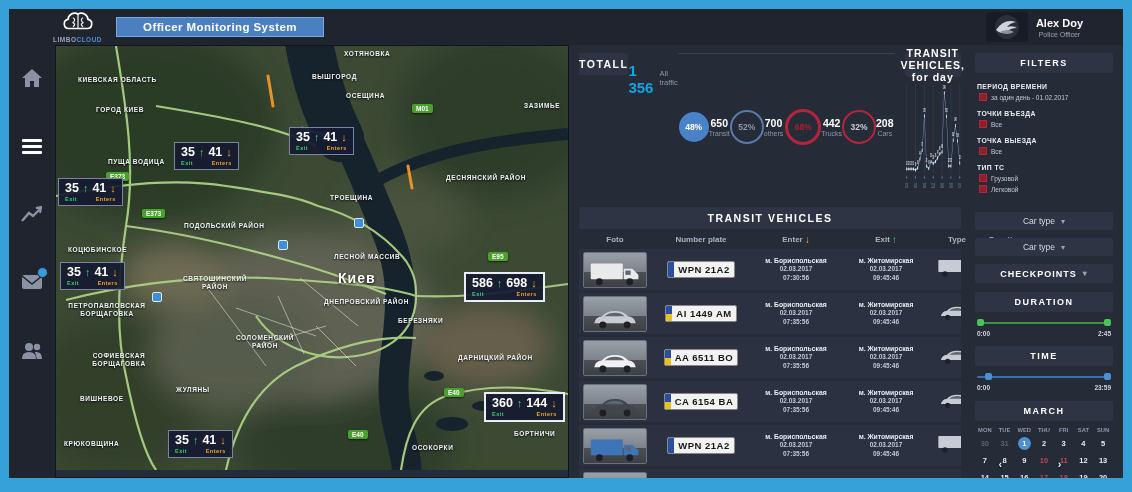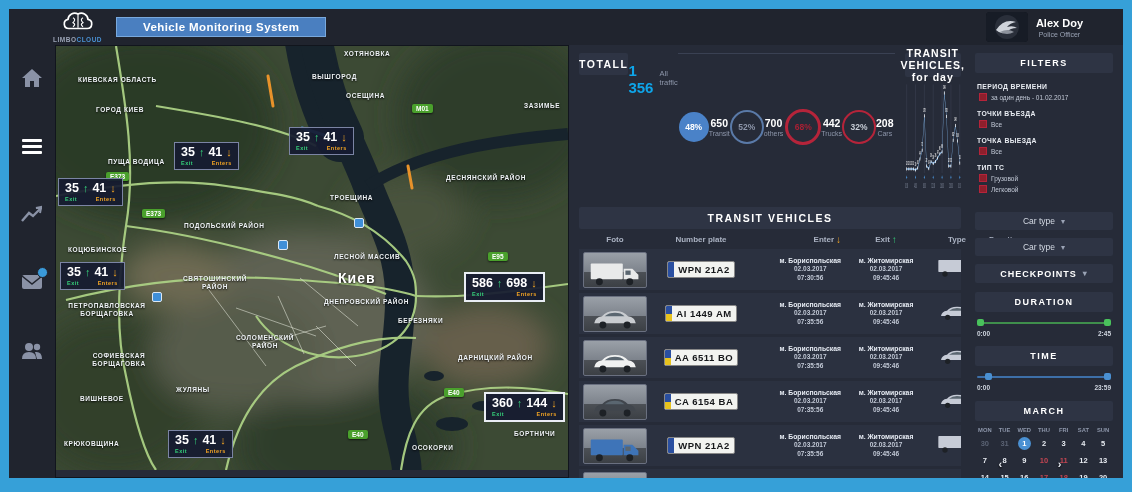--- a/index.html
+++ b/index.html
@@ -69,21 +69,21 @@
   .chartpanel{flex:1;display:flex;flex-direction:column;min-width:0;}
   .chartpanel .hdr{height:24px;font-size:10.5px;letter-spacing:1px;}
   .chartwrap{flex:1;}
   
   .tablepanel{flex:1;display:flex;flex-direction:column;margin-top:8px;min-height:0;}
   .tablepanel .hdr{height:22px;font-size:10.5px;flex:0 0 22px;}
   .thead{display:flex;align-items:center;height:20px;flex:0 0 20px;color:#aab2c2;font-size:8px;}
   .tbody{flex:1;overflow:hidden;}
   .trow{display:flex;align-items:center;background:#2b3140;margin-bottom:3px;height:41px;}
   .cell{display:flex;align-items:center;justify-content:center;}
-  .c0{flex:0 0 72px;}.c1{flex:0 0 100px;}.c2{flex:0 0 90px;justify-content:flex-end;}.c3{flex:0 0 90px;}
+  .c0{flex:0 0 72px;}.c1{flex:0 0 100px;}.c2{flex:0 0 90px;}.c3{flex:0 0 90px;}
   .c4{flex:0 0 52px;}.c5{flex:1;justify-content:flex-start;padding-left:6px;}
   .thead .cell{font-weight:bold;}
   .arr-dn{color:#f5a623;font-size:10px;font-weight:bold;margin-left:2px;}
   .arr-up{color:#35d07a;font-size:10px;font-weight:bold;margin-left:2px;}
   .photo{width:62px;height:34px;border:1px solid #6a7080;border-radius:2px;
     background:linear-gradient(#9aa0a8 0%,#7d838c 55%,#4c5056 55%,#3c4045 100%);
     display:flex;align-items:flex-end;justify-content:center;overflow:hidden;}
   .photo svg{width:54px;height:26px;}
   .plate{display:inline-flex;align-items:center;background:#f2f3f0;border:1px solid #888;
     border-radius:2px;overflow:hidden;height:15px;}
@@ -137,21 +137,21 @@
   <div class="topbar">
     <div class="brand">
       <span>
         <svg width="34" height="20" viewBox="0 0 40 24">
           <path d="M9,21 a5.5,5.5 0 0 1 -1,-10.9 a8,8 0 0 1 12,-6.5 a8,8 0 0 1 12,6.5 a5.5,5.5 0 0 1 -1,10.9 z" fill="none" stroke="#fff" stroke-width="2"></path>
           <path d="M20,4 v16 M14,8 q4,2 0,6 q4,2 0,5 M26,8 q-4,2 0,6 q-4,2 0,5" fill="none" stroke="#fff" stroke-width="1.4"></path>
         </svg>
       </span>
       <span class="brand-sub"><span class="limbo">LIMBO</span><span class="cloud">CLOUD</span></span>
     </div>
-    <div class="title-badge">Vehicle Monitoring System</div>
+    <div class="title-badge">Officer Monitoring System</div>
     <div class="userbox">
       <div class="avatar">
         <svg width="42" height="30" viewBox="0 0 42 30">
           <rect width="42" height="30" fill="#171c26"></rect>
           <circle cx="21" cy="15" r="12" fill="#2a2f3a"></circle>
           <path d="M10,18 q8,-12 20,-8 q-6,1 -9,5 q6,-2 10,1 q-7,0 -10,4 q-6,3 -11,-2 z" fill="#cfd3da"></path>
           <path d="M14,20 q8,-4 14,0 q-7,4 -14,0 z" fill="#8d929c"></path>
         </svg>
       </div>
       <div class="user-meta">

